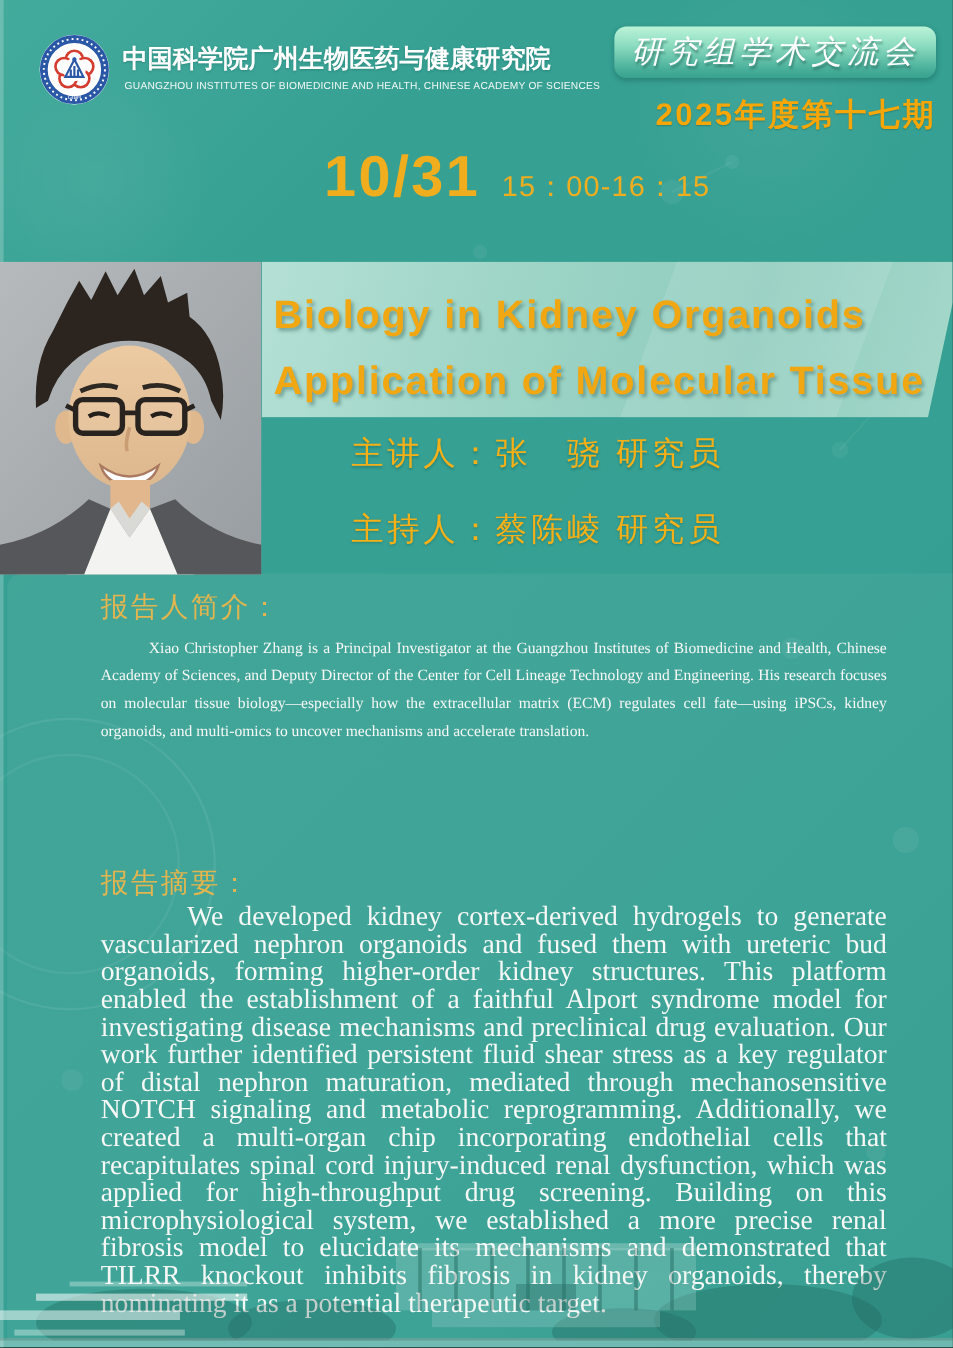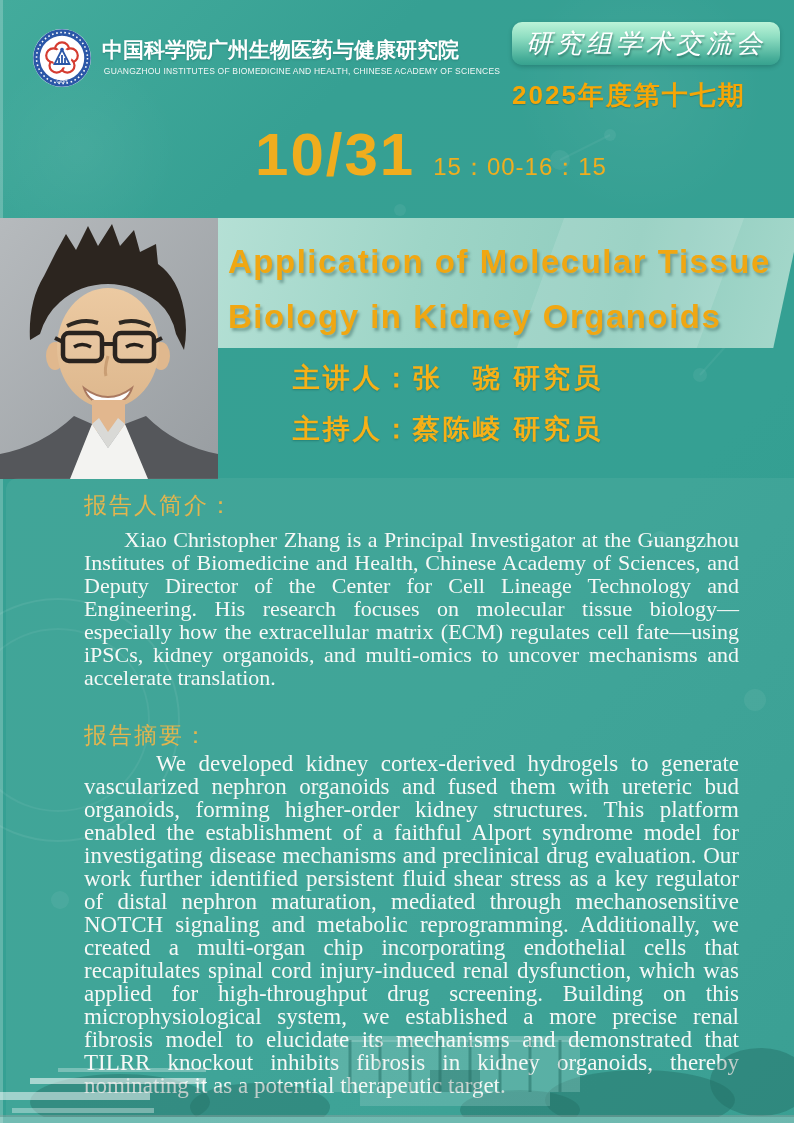--- a/index.html
+++ b/index.html
@@ -25,62 +25,62 @@
     position:absolute;left:512px;top:22px;width:268px;height:43px;border-radius:10px;
     background:linear-gradient(180deg,#bcf3d8 0%, #8fdec2 35%, #46ad98 85%, #37a28f 100%);
     display:flex;align-items:center;justify-content:center;
     box-shadow:0 2px 4px rgba(0,50,45,0.25);
   }
   .badge span{
     color:#ffffff;font-size:26px;font-weight:normal;font-style:italic;letter-spacing:4px;
     text-shadow:1px 2px 2px rgba(30,90,80,0.55);white-space:nowrap;
   }
   .issue{
-    position:absolute;left:512px;top:78px;width:268px;text-align:left;
+    position:absolute;left:512px;top:78px;width:268px;text-align:right;
     color:#f6a606;font-size:26px;font-weight:bold;letter-spacing:2px;white-space:nowrap;
     text-shadow:0 1px 1px rgba(0,60,55,0.3);
   }
   
   .daterow{position:absolute;left:40px;right:0;top:120px;display:flex;justify-content:center;
            align-items:baseline;gap:18px;}
-  .date-big{color:#f0ad1e;font-size:60px;font-weight:bold;letter-spacing:2px;}
+  .date-big{color:#f0ad1e;font-size:48px;font-weight:bold;letter-spacing:2px;}
   .date-time{color:#f0ad1e;font-size:24px;font-weight:normal;letter-spacing:1px;}
   .venue{position:absolute;left:40px;right:0;top:177px;text-align:center;
          color:#eeb126;font-size:25px;font-weight:bold;letter-spacing:1px;}
   
   .photo{position:absolute;left:0;top:218px;width:218px;height:261px;overflow:hidden;}
   
   .banner{
     position:absolute;left:218px;top:218px;width:576px;height:130px;
     background:linear-gradient(105deg,#b5e0d5 0%, #9ed5c7 35%, #8fccbe 70%, #a5d8cb 100%);
     clip-path:polygon(0 0, 100% 0, 100% 26%, 96.4% 100%, 0 100%);
   }
   .banner .shine{position:absolute;left:55%;top:-20px;width:180px;height:200px;
     background:rgba(255,255,255,0.12);transform:skewX(-20deg);}
   .title{
     position:absolute;left:10px;top:16px;right:10px;
     color:#f0a712;font-size:33px;font-weight:bold;letter-spacing:1.5px;line-height:55px;
     text-shadow:2px 3px 3px rgba(50,95,88,0.45);white-space:nowrap;
   }
   
   .people{position:absolute;left:218px;top:360px;width:460px;}
-  .people .line{text-align:center;color:#f6b017;font-weight:bold;font-size:27px;
+  .people .line{text-align:center;color:#f6b017;font-weight:normal;font-size:27px;
                 letter-spacing:3px;white-space:nowrap;text-shadow:0 1px 2px rgba(0,60,55,0.3);}
-  .people .line.host{margin-top:15px;}
+  .people .line.host{margin-top:27px;}
   
   .panel{position:absolute;left:6px;right:6px;top:478px;bottom:6px;
          background:rgba(255,255,255,0.055);border-radius:12px 12px 0 0;}
   .arcs{position:absolute;left:-70px;top:120px;width:240px;height:240px;border-radius:50%;
         border:2px solid rgba(255,255,255,0.07);}
   .arcs::after{content:"";position:absolute;left:28px;top:28px;right:28px;bottom:28px;
         border-radius:50%;border:2px solid rgba(255,255,255,0.06);}
   .sec-head{position:absolute;left:84px;color:#e3b54e;font-size:23px;letter-spacing:2px;}
   .bio-head{top:490px;}
   .bio-text{position:absolute;left:84px;top:528px;width:655px;
-            font-family:"Liberation Serif", serif;color:#f6f8f6;font-size:22px;
+            font-family:"Liberation Serif", serif;color:#f6f8f6;font-size:13px;
             line-height:23px;text-align:justify;text-indent:40px;}
   .abs-head{top:720px;}
   .abs-text{position:absolute;left:84px;top:752px;width:655px;
             font-family:"Liberation Serif", serif;color:#f6f8f6;font-size:23px;
             line-height:23px;text-align:justify;text-indent:72px;}
   
   .stripe{position:absolute;background:rgba(255,255,255,0.45);}
   .s1{left:58px;width:148px;top:1068px;height:4px;background:rgba(255,255,255,0.3);}
   .s2{left:30px;width:176px;top:1078px;height:6px;background:rgba(255,255,255,0.55);}
   .s3{left:0;width:150px;top:1092px;height:8px;background:rgba(255,255,255,0.5);}
@@ -197,22 +197,22 @@
       <path d="M92 206 L108 230 L125 206 L118 200 L108 214 L99 200 Z" fill="#d9d9d6"></path>
 
       <path d="M0 261 L0 236 Q42 228 74 198 L92 206 L70 261 Z" fill="#55575b"></path>
       <path d="M218 261 L218 236 Q176 228 146 198 L125 206 L148 261 Z" fill="#55575b"></path>
     </svg>
   </div>
 
   <div class="banner">
     <div class="shine"></div>
     <div class="title">
+      <div>Biology in Kidney Organoids</div>
       <div>Application of Molecular Tissue</div>
-      <div>Biology in Kidney Organoids</div>
     </div>
   </div>
 
   <div class="people">
     <div class="line"><span>主讲人：</span><span>张　骁 研究员</span></div>
     <div class="line host"><span>主持人：</span><span>蔡陈崚 研究员</span></div>
   </div>
 
   <div class="panel">
     <div class="arcs"></div>

